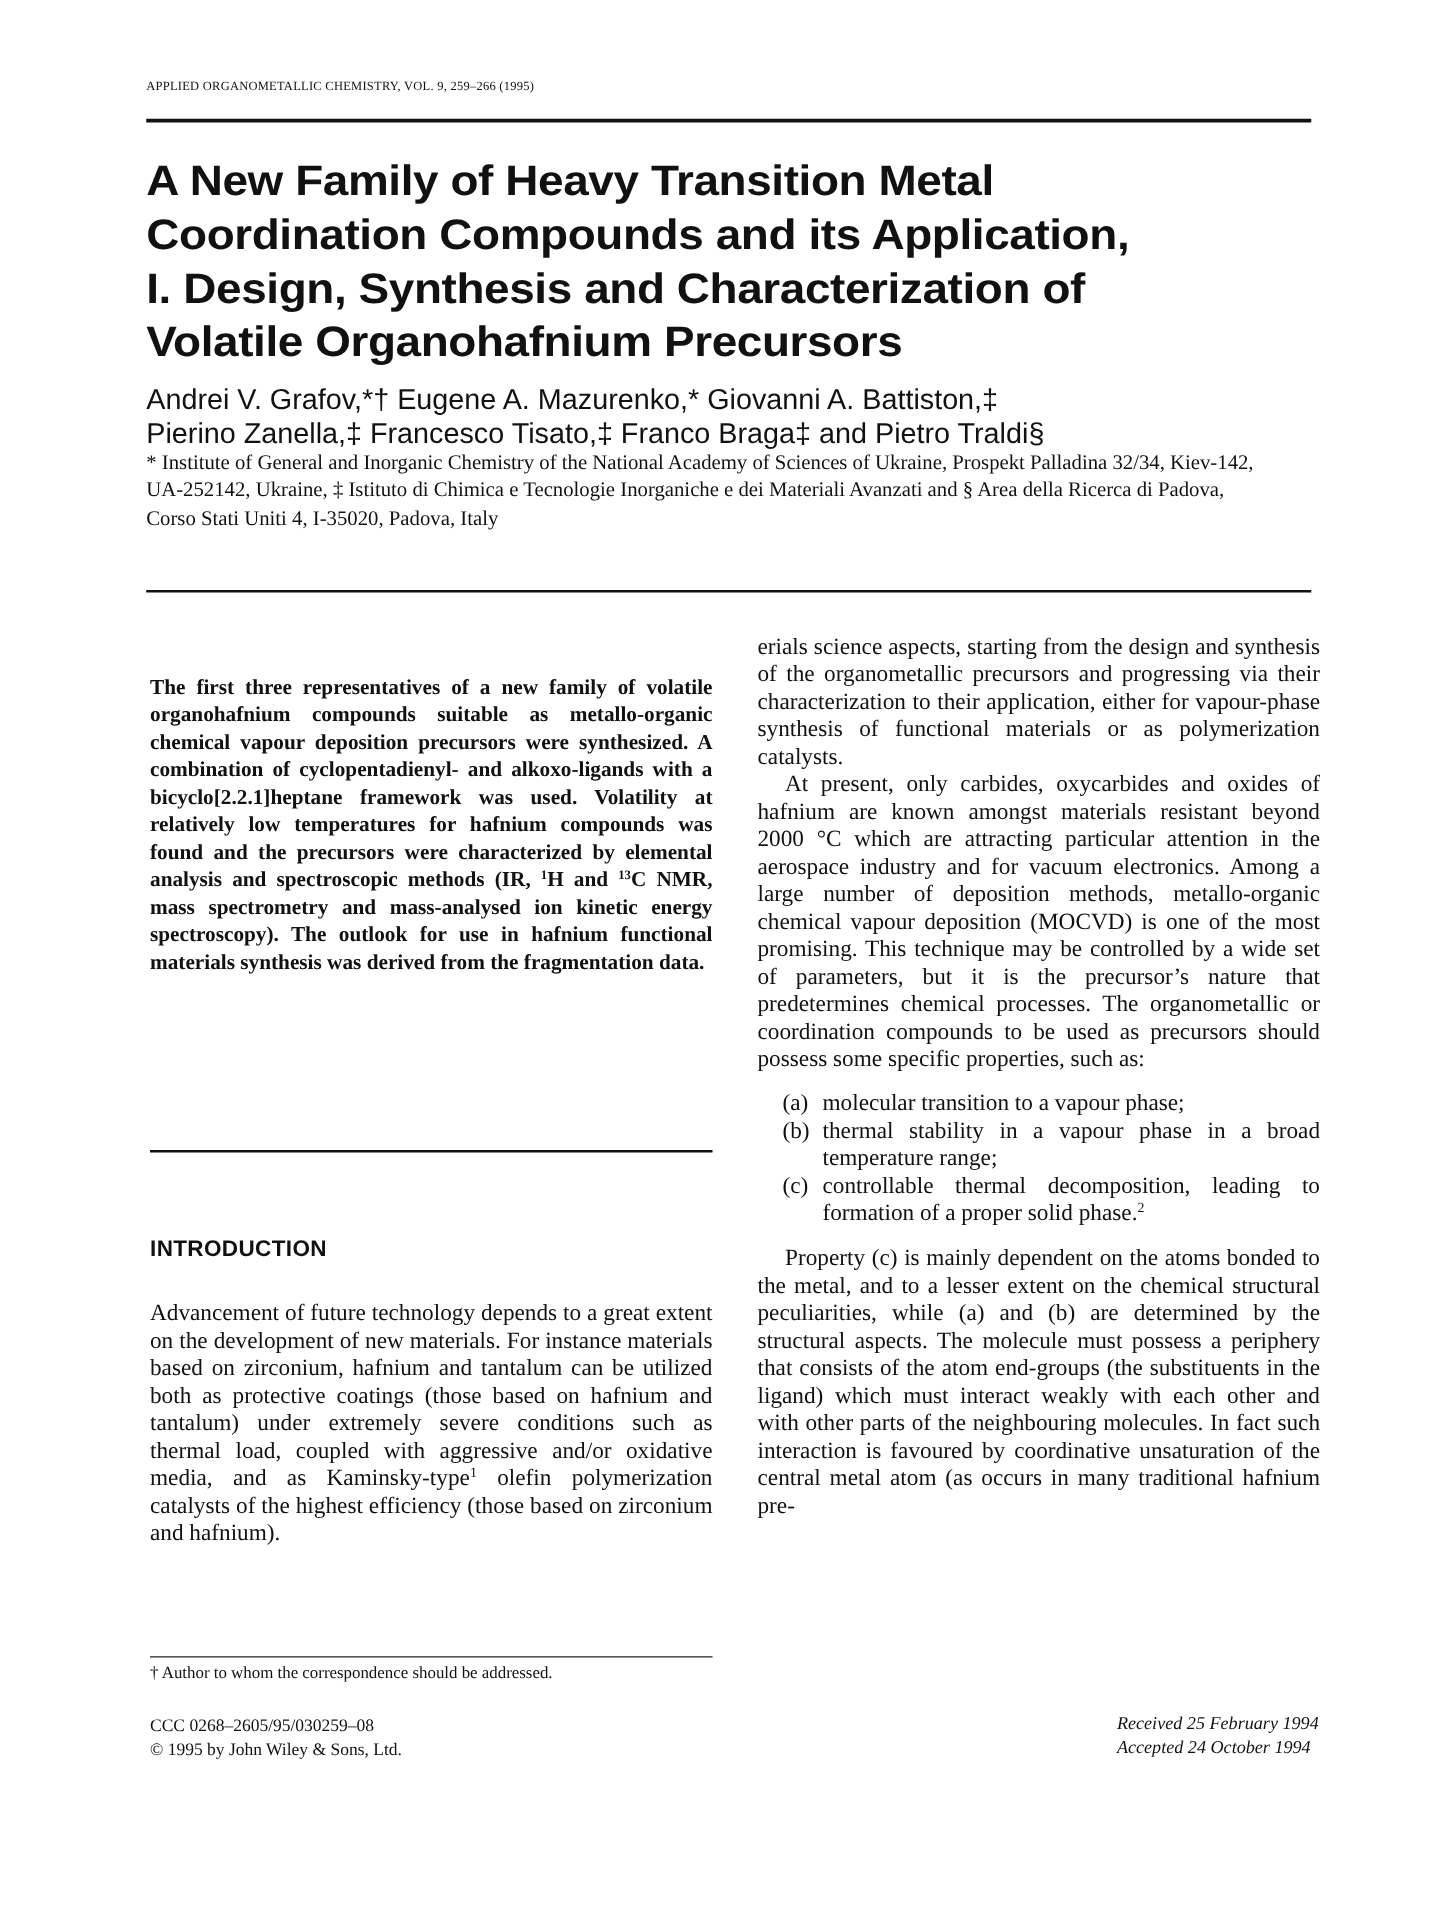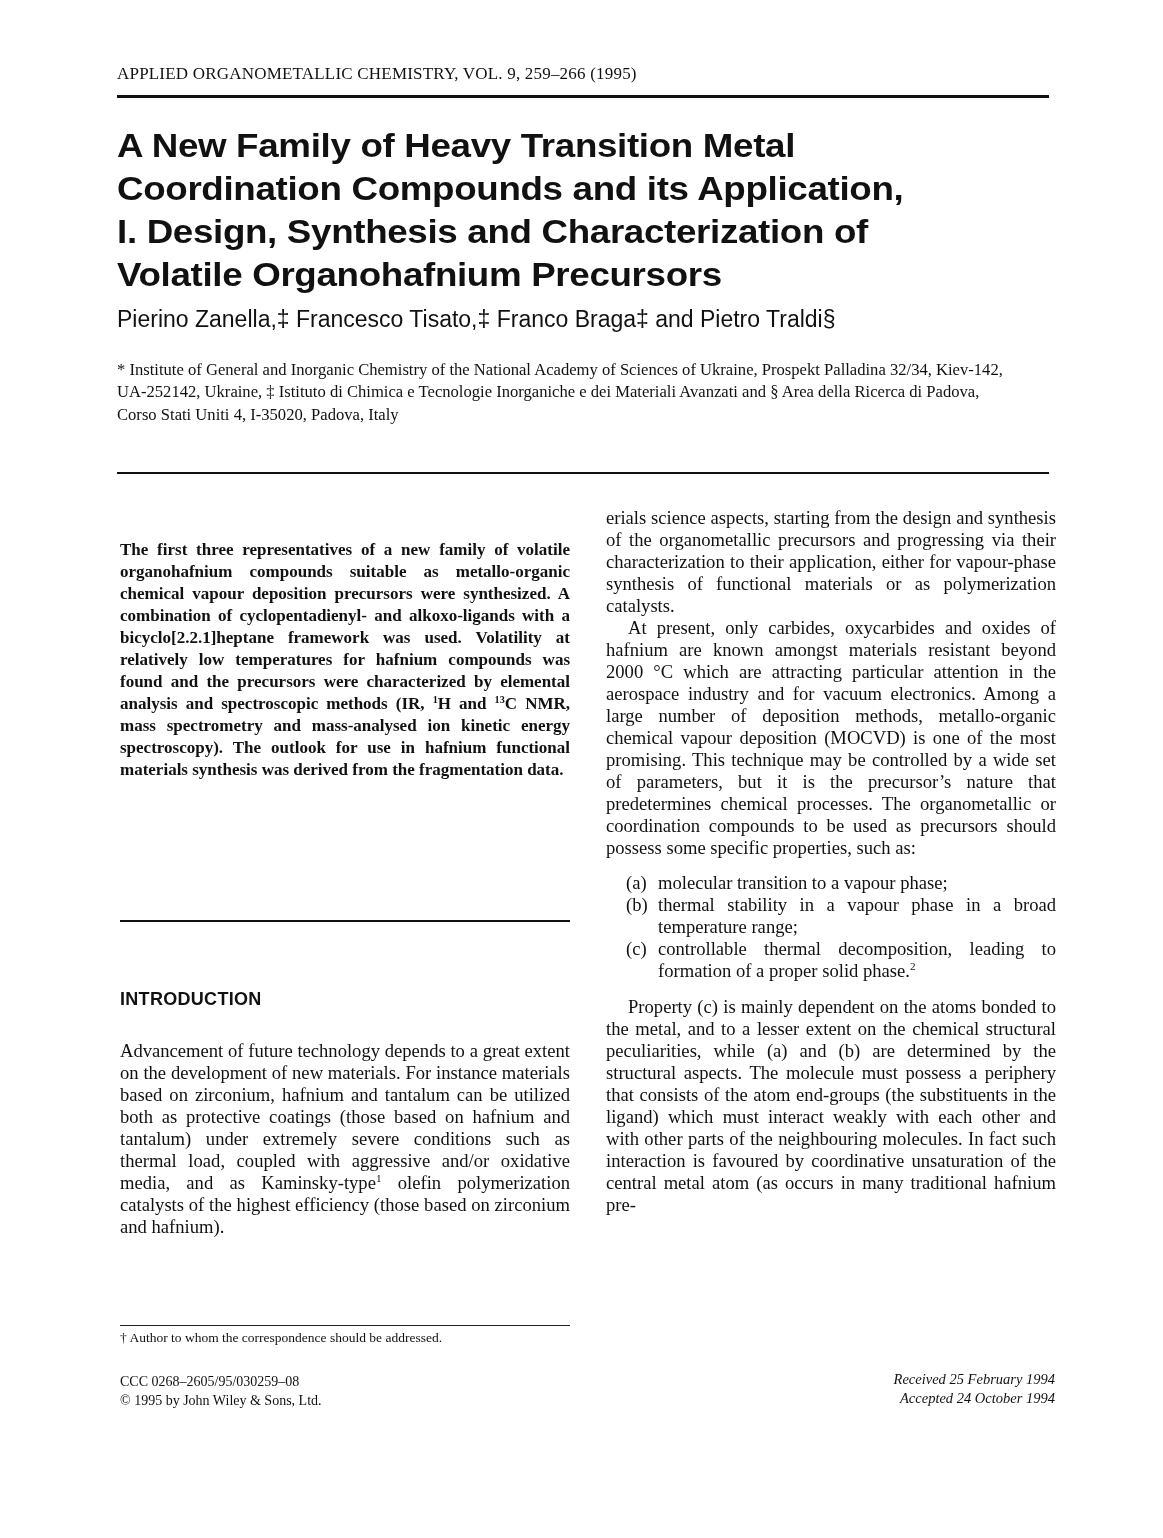--- a/index.html
+++ b/index.html
@@ -2,21 +2,21 @@
 <html><head>
   <meta charset="utf-8">
   <style>
     html, body { margin: 0; padding: 0; background: #ffffff; }
     body { width: 1163px; height: 1538px; position: relative; overflow: hidden; color: #111; }
     .serif { font-family: "Liberation Serif", "DejaVu Serif", serif; }
     .sans { font-family: "Liberation Sans", "DejaVu Sans", sans-serif; }
 
     .running-head {
       position: absolute; left: 117px; top: 64px; width: 930px;
-      font-size: 17px; letter-spacing: 0.2px;
+      font-size: 10px; letter-spacing: 0.2px;
     }
     .rule-top { position: absolute; left: 117px; top: 95px; width: 932px; height: 3px; background: #111; }
 
     .title {
       position: absolute; left: 117px; top: 124px; width: 930px;
       font-size: 34px; font-weight: bold; line-height: 43px; letter-spacing: -0.3px;
       transform: scaleX(1.08); transform-origin: left top;
     }
     .title div { white-space: nowrap; }
 
@@ -56,39 +56,40 @@
     .ccc { position: absolute; left: 120px; top: 1372px; font-size: 14px; line-height: 19px; }
 
     .right-main { top: 507px; }
     .list { margin: 13px 0 14px 20px !important; }
     .list .li { display: flex; text-align: justify; }
     .list .li .lbl { width: 32px; flex: none; }
     .list .li .txt { flex: 1; }
     .prop { text-indent: 22px; }
 
     .received {
-      position: absolute; right: 108px; top: 1370px; text-align: right; font-style: italic;
+      position: absolute; right: 108px; top: 1370px; text-align: left; font-style: italic;
       font-size: 14.5px; line-height: 19px;
     }
     sup { font-size: 0.6em; line-height: 0; vertical-align: 0.6em; }
   </style>
 </head>
 <body>
 
 <div class="running-head serif">APPLIED ORGANOMETALLIC CHEMISTRY, VOL. 9, 259–266 (1995)</div>
 <div class="rule-top"></div>
 
 <div class="title sans">
   <div>A New Family of Heavy Transition Metal</div>
   <div>Coordination Compounds and its Application,</div>
   <div>I. Design, Synthesis and Characterization of</div>
   <div>Volatile Organohafnium Precursors</div>
 </div>
 
 <div class="authors sans">
+  <div>Andrei V. Grafov,*† Eugene A. Mazurenko,* Giovanni A. Battiston,‡</div>
   <div>Pierino Zanella,‡ Francesco Tisato,‡ Franco Braga‡ and Pietro Traldi§</div>
 </div>
 
 <div class="affil serif">* Institute of General and Inorganic Chemistry of the National Academy of Sciences of Ukraine, Prospekt Palladina 32/34, Kiev-142, UA-252142, Ukraine, ‡ Istituto di Chimica e Tecnologie Inorganiche e dei Materiali Avanzati and § Area della Ricerca di Padova, Corso Stati Uniti 4, I-35020, Padova, Italy</div>
 
 <div class="rule-mid"></div>
 
 <div class="col col-left abstract serif">
   <p><span>The first three representatives of a new family of volatile organohafnium compounds suitable as metallo-organic chemical vapour deposition precursors were synthesized. A combination of cyclopentadienyl- and alkoxo-ligands with a bicyclo[2.2.1]heptane framework was used. Volatility at relatively low temperatures for hafnium compounds was found and the precursors were characterized by elemental analysis and spectroscopic methods (IR, </span><sup>1</sup><span>H and </span><sup>13</sup><span>C NMR, mass spectrometry and mass-analysed ion kinetic energy spectroscopy). The outlook for use in hafnium functional materials synthesis was derived from the fragmentation data.</span></p>
 </div>

